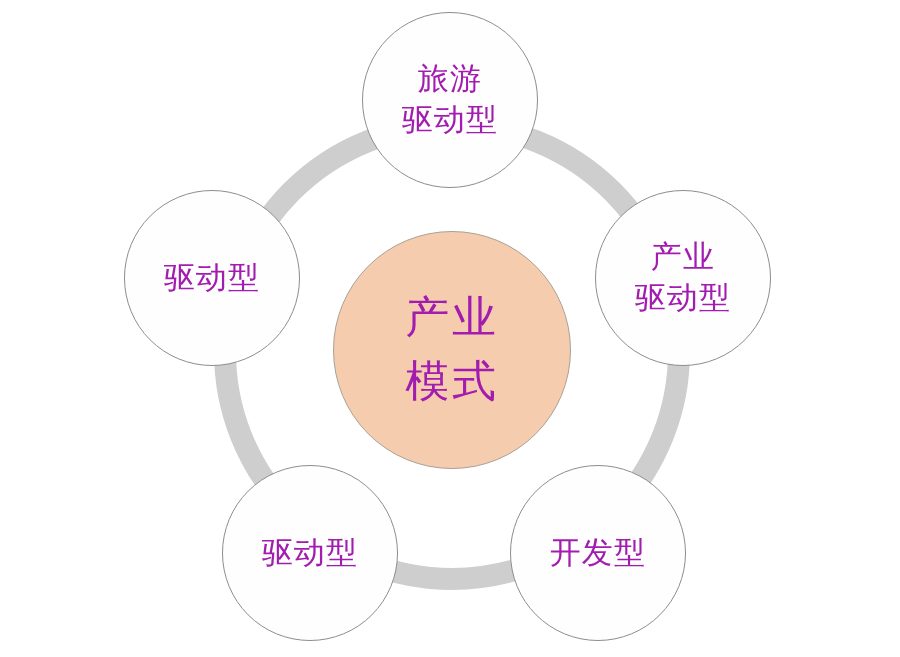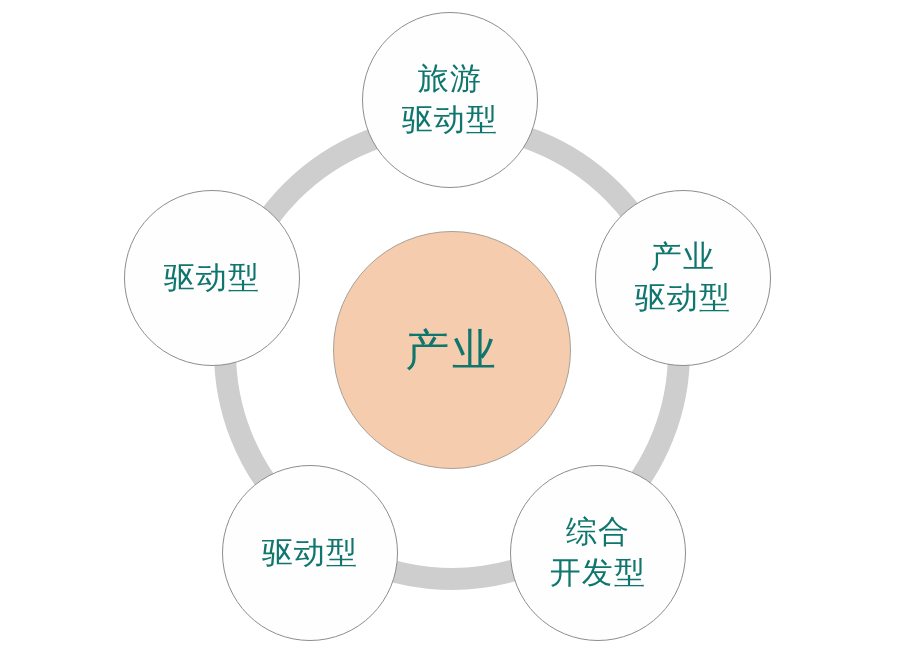--- a/index.html
+++ b/index.html
@@ -34,22 +34,23 @@
   
   .node {
     position: absolute;
     border-radius: 50%;
     box-sizing: border-box;
     display: flex;
     flex-direction: column;
     align-items: center;
     justify-content: center;
     text-align: center;
-    color: #0f766e;
+    color: #a21caf;
     letter-spacing: 0.04em;
+    font-family: Liberation Serif, serif;
   }
 
   .node-satellite {
     width: 176px;
     height: 176px;
     background: #fefefe;
     border: 1.6px solid #8d8d8d;
     font-size: 31px;
     line-height: 1.32;
     font-weight: 400;
@@ -83,34 +84,34 @@
 <body>
 
 <div id="diagram-stage">
 
   <svg id="ring-layer" viewBox="0 0 900 657" aria-hidden="true">
     <circle cx="452" cy="352" r="227" fill="none" stroke="#CECECE" stroke-width="22"></circle>
   </svg>
 
   <div class="node node-center" id="node-center">
     <span class="node-line">产业</span>
+    <span class="node-line">模式</span>
   </div>
 
   <div class="node node-satellite" id="node-top">
     <span class="node-line">旅游</span>
     <span class="node-line">驱动型</span>
   </div>
 
   <div class="node node-satellite" id="node-right">
     <span class="node-line">产业</span>
     <span class="node-line">驱动型</span>
   </div>
 
   <div class="node node-satellite" id="node-bottom-right">
-    <span class="node-line">综合</span>
     <span class="node-line">开发型</span>
   </div>
 
   <div class="node node-satellite" id="node-bottom-left">
     <span class="node-line">驱动型</span>
   </div>
 
   <div class="node node-satellite" id="node-left">
     <span class="node-line">驱动型</span>
   </div>

